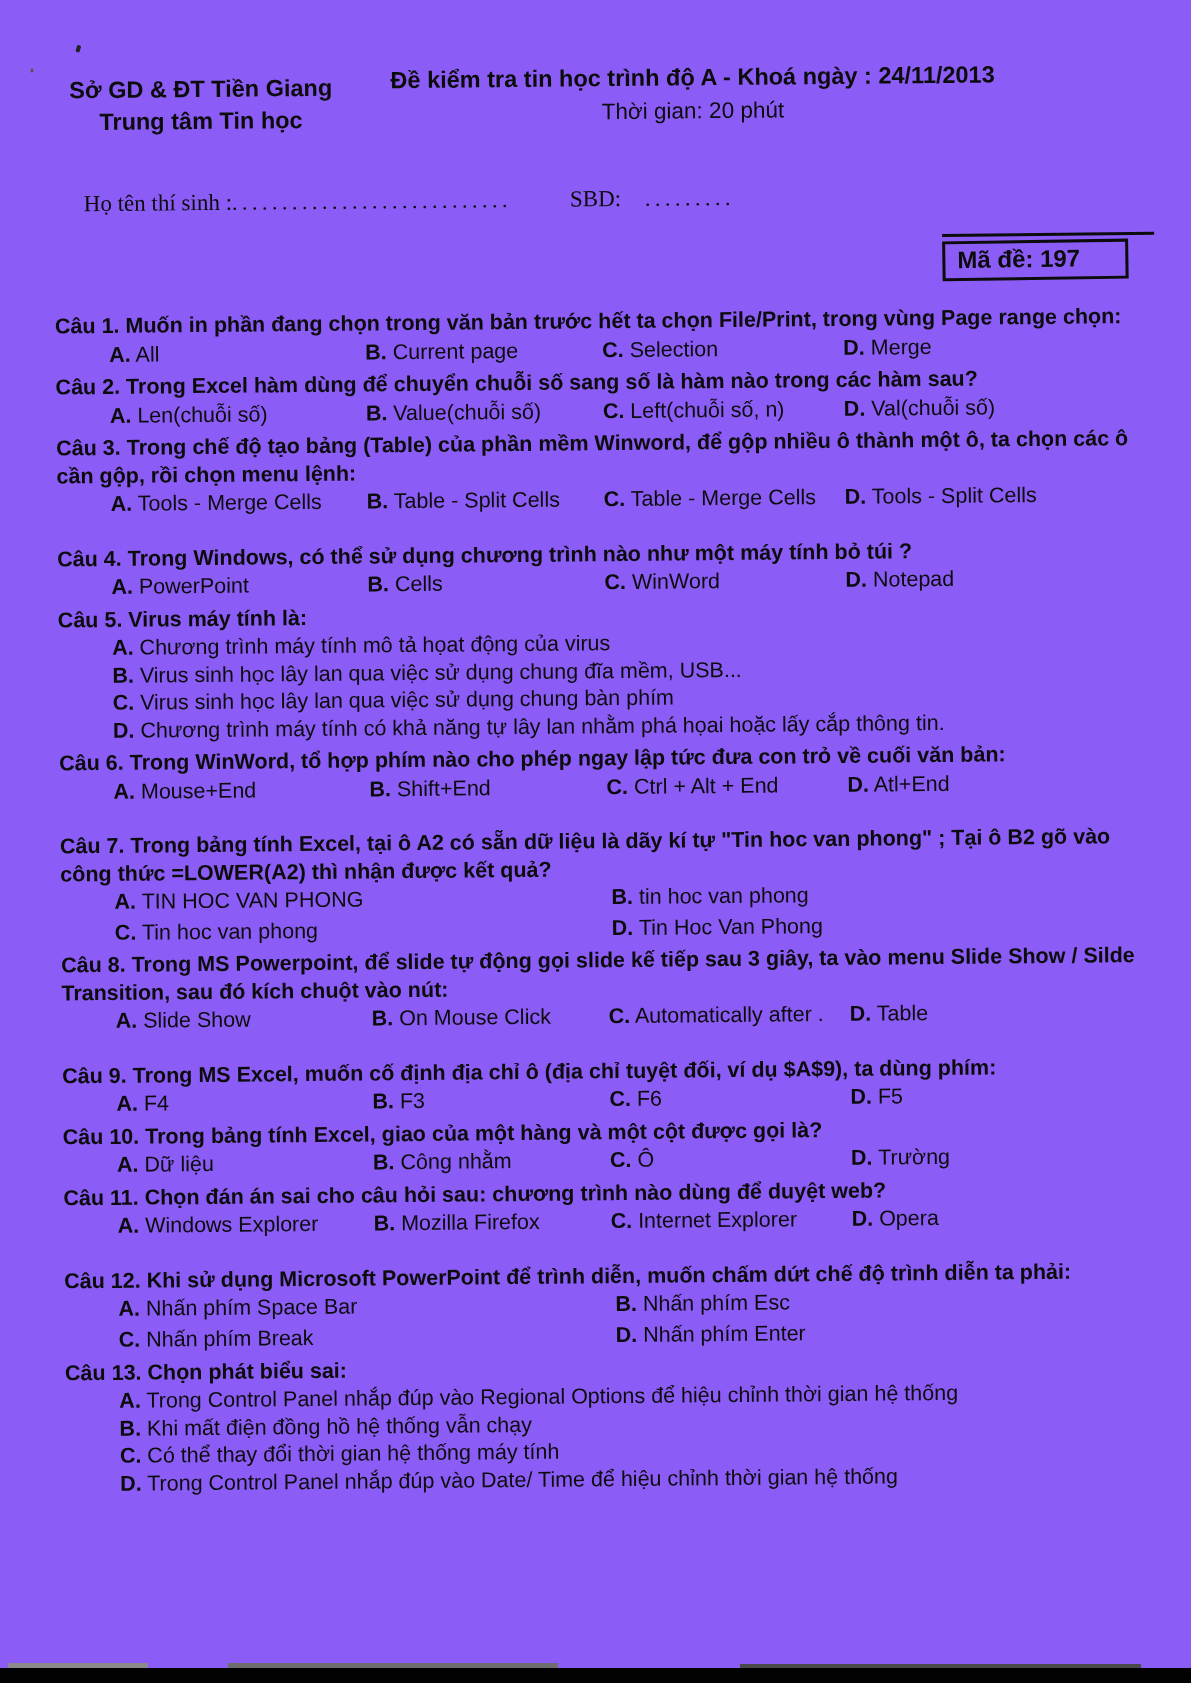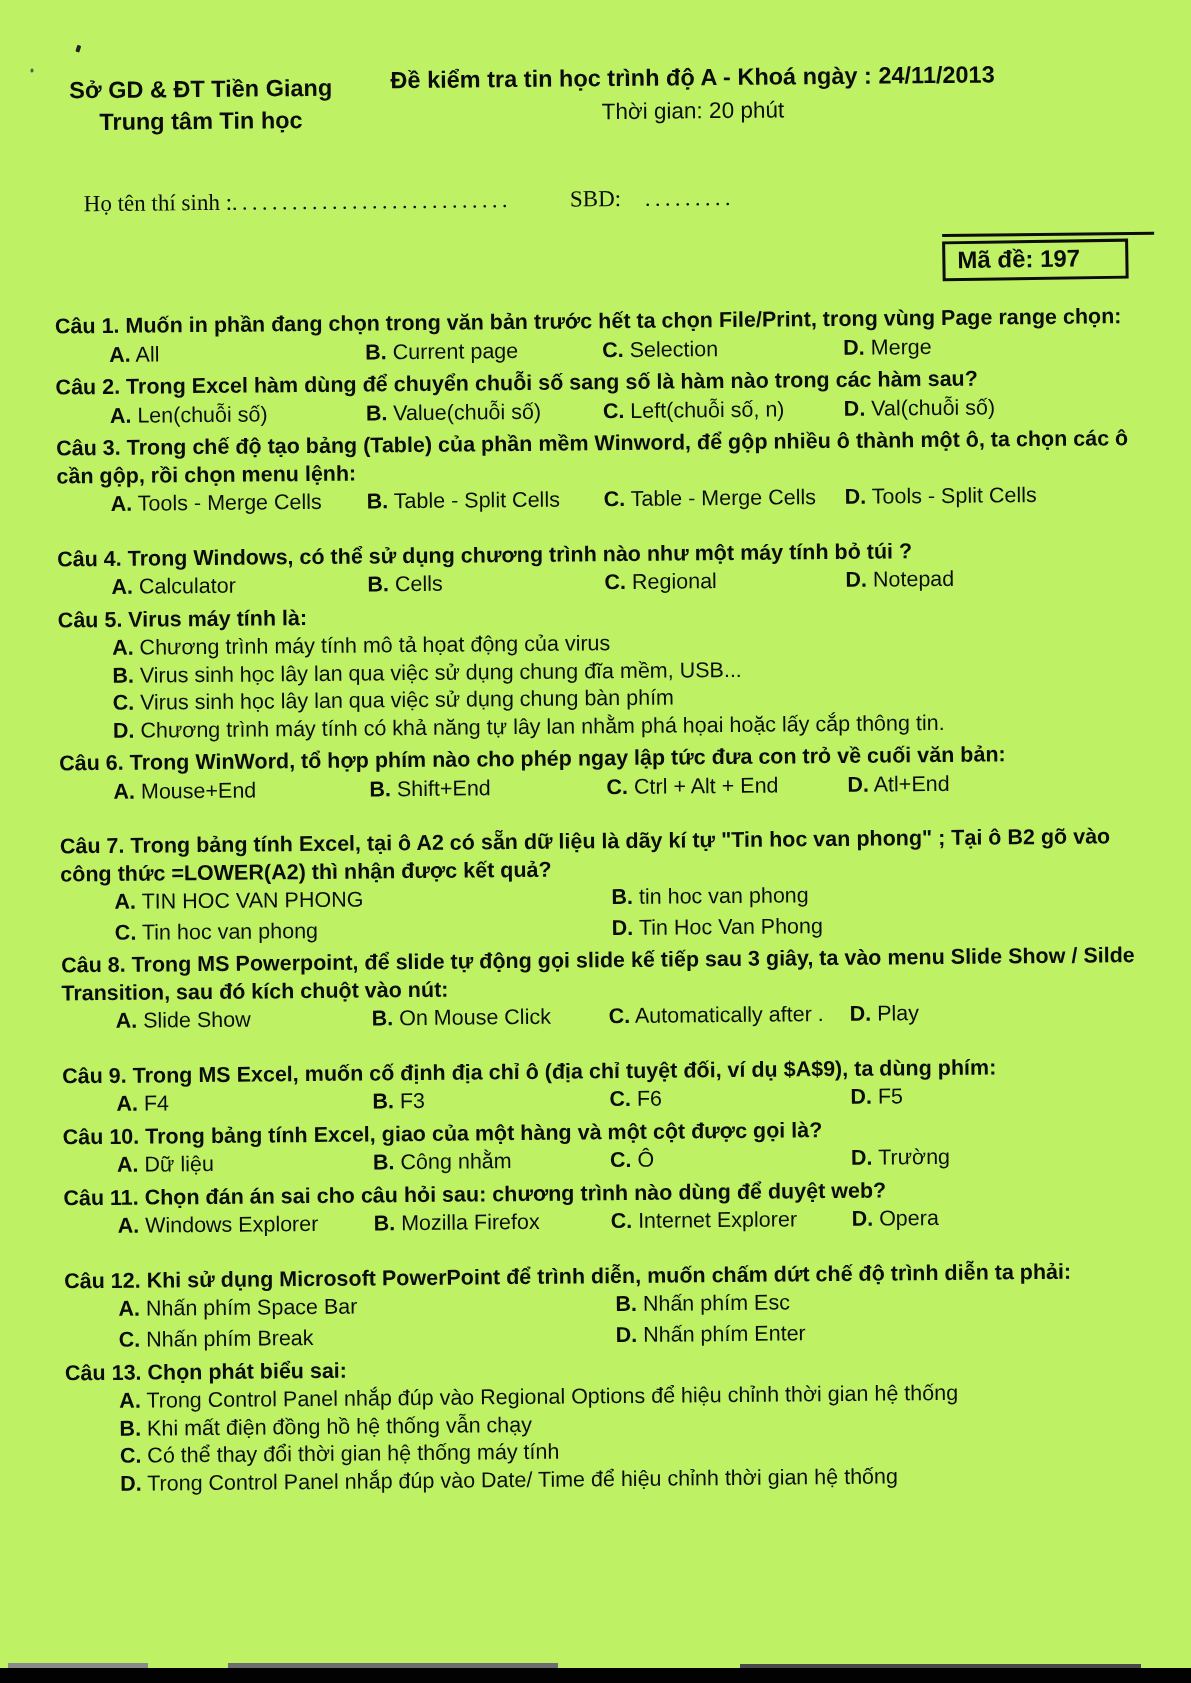--- a/index.html
+++ b/index.html
@@ -1,19 +1,19 @@
 <!DOCTYPE html>
 <html><head>
 <meta charset="utf-8">
 <style>
   html, body { margin: 0; padding: 0; background: #e8e8e8; }
   .sheet {
     position: relative;
     width: 1191px; height: 1683px;
-    background: #bef264;
+    background: #8b5cf6;
     overflow: hidden;
     color: #0c0c0c;
     font-family: "Liberation Sans", sans-serif;
   }
   .rot { position: absolute; inset: 0; transform: rotate(-0.55deg); transform-origin: 100px 850px; }
 
   
   .org-block {
     position: absolute; left: 50px; top: 74px; width: 316px;
     text-align: center; font-weight: 700; font-size: 23.5px; line-height: 1.38;
@@ -114,23 +114,23 @@
           <div class="opts cols4">
             <span class="opt"><span class="letter">A.</span> <span class="otext">Tools - Merge Cells</span></span>
             <span class="opt"><span class="letter">B.</span> <span class="otext">Table - Split Cells</span></span>
             <span class="opt"><span class="letter">C.</span> <span class="otext">Table - Merge Cells</span></span>
             <span class="opt"><span class="letter">D.</span> <span class="otext">Tools - Split Cells</span></span>
           </div>
         </div>
         <div class="question gap-before">
           <div class="stem">Câu 4. Trong Windows, có thể sử dụng chương trình nào như một máy tính bỏ túi ?</div>
           <div class="opts cols4">
-            <span class="opt"><span class="letter">A.</span> <span class="otext">Calculator</span></span>
+            <span class="opt"><span class="letter">A.</span> <span class="otext">PowerPoint</span></span>
             <span class="opt"><span class="letter">B.</span> <span class="otext">Cells</span></span>
-            <span class="opt"><span class="letter">C.</span> <span class="otext">Regional</span></span>
+            <span class="opt"><span class="letter">C.</span> <span class="otext">WinWord</span></span>
             <span class="opt"><span class="letter">D.</span> <span class="otext">Notepad</span></span>
           </div>
         </div>
         <div class="question">
           <div class="stem">Câu 5. Virus máy tính là:</div>
           <div class="opts list">
             <span class="opt"><span class="letter">A.</span> <span class="otext">Chương trình máy tính mô tả họat động của virus</span></span>
             <span class="opt"><span class="letter">B.</span> <span class="otext">Virus sinh học lây lan qua việc sử dụng chung đĩa mềm, USB...</span></span>
             <span class="opt"><span class="letter">C.</span> <span class="otext">Virus sinh học lây lan qua việc sử dụng chung bàn phím</span></span>
             <span class="opt"><span class="letter">D.</span> <span class="otext">Chương trình máy tính có khả năng tự lây lan nhằm phá họai hoặc lấy cắp thông tin.</span></span>
@@ -153,21 +153,21 @@
             <span class="opt"><span class="letter">C.</span> <span class="otext">Tin hoc van phong</span></span>
             <span class="opt"><span class="letter">D.</span> <span class="otext">Tin Hoc Van Phong</span></span>
           </div>
         </div>
         <div class="question">
           <div class="stem">Câu 8. Trong MS Powerpoint, để slide tự động gọi slide kế tiếp sau 3 giây, ta vào menu Slide Show / Silde Transition, sau đó kích chuột vào nút:</div>
           <div class="opts cols4">
             <span class="opt"><span class="letter">A.</span> <span class="otext">Slide Show</span></span>
             <span class="opt"><span class="letter">B.</span> <span class="otext">On Mouse Click</span></span>
             <span class="opt"><span class="letter">C.</span> <span class="otext">Automatically after .</span></span>
-            <span class="opt"><span class="letter">D.</span> <span class="otext">Play</span></span>
+            <span class="opt"><span class="letter">D.</span> <span class="otext">Table</span></span>
           </div>
         </div>
         <div class="question gap-before">
           <div class="stem">Câu 9. Trong MS Excel, muốn cố định địa chỉ ô (địa chỉ tuyệt đối, ví dụ $A$9), ta dùng phím:</div>
           <div class="opts cols4">
             <span class="opt"><span class="letter">A.</span> <span class="otext">F4</span></span>
             <span class="opt"><span class="letter">B.</span> <span class="otext">F3</span></span>
             <span class="opt"><span class="letter">C.</span> <span class="otext">F6</span></span>
             <span class="opt"><span class="letter">D.</span> <span class="otext">F5</span></span>
           </div>

